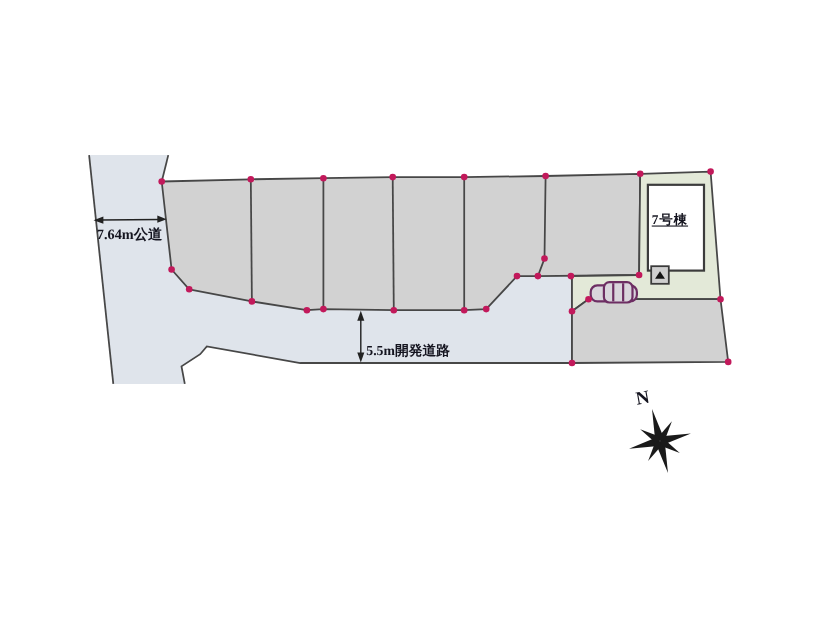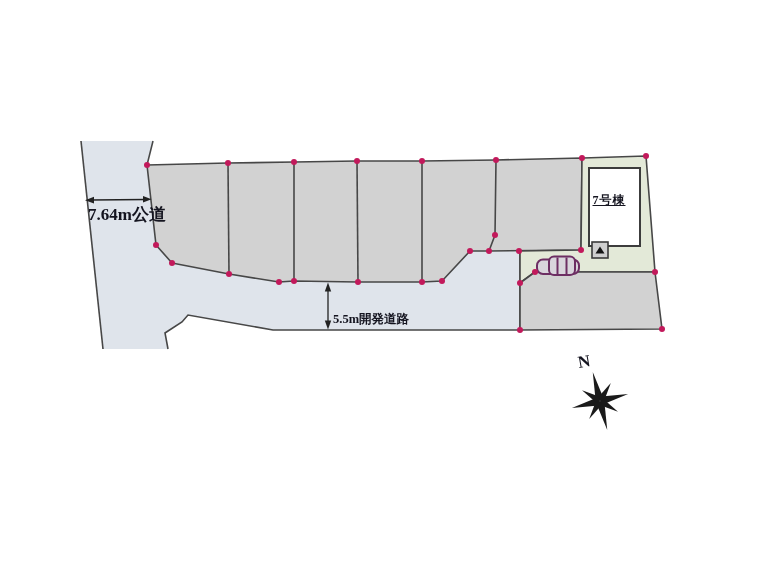--- a/index.html
+++ b/index.html
@@ -12,21 +12,21 @@
   }
   #plan-svg{position:absolute;left:0;top:0;}
   .label{
     position:absolute;
     font-family:"Liberation Serif", serif;
     font-weight:bold;
     color:#14141f;
     white-space:nowrap;
     line-height:1;
   }
-  #west-road-label{left:88px;top:206px;width:64px;text-align:center;font-size:17px;}
+  #west-road-label{left:88px;top:206px;width:52px;text-align:center;font-size:13px;}
   #dev-road-label{left:333px;top:297px;font-size:12.5px;margin-top:16px;}
   #building-label{left:589px;top:194px;width:40px;text-align:center;font-size:12px;letter-spacing:1px;text-decoration:underline;}
   #compass-n-label{left:578px;top:353px;font-size:17px;transform:rotate(-10deg);}
 </style>
 </head>
 <body>
 
 <div id="stage">
 
   <svg id="plan-svg" width="764" height="584" viewBox="0 0 764 584">

